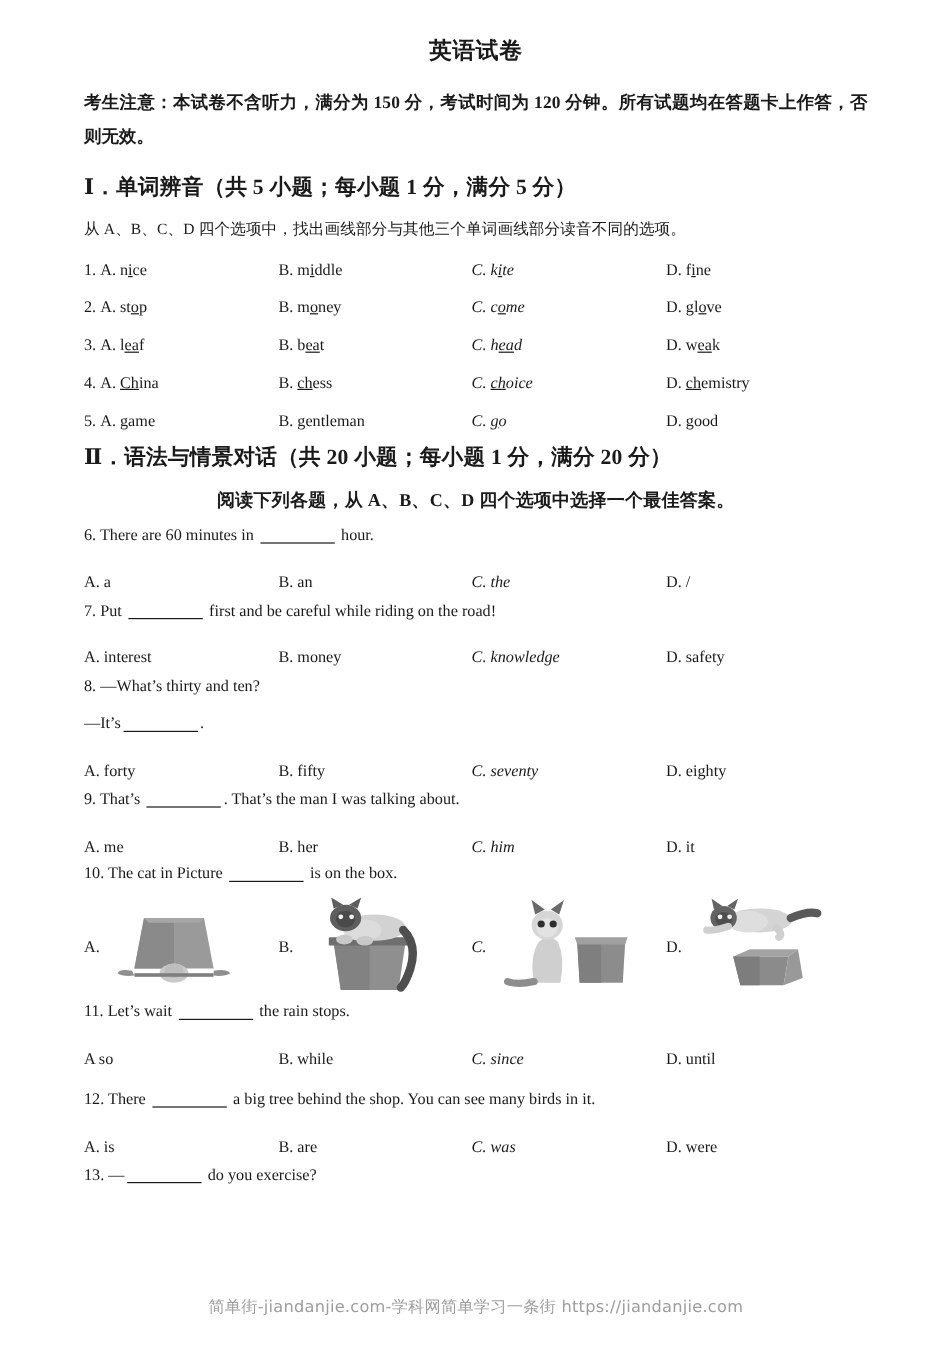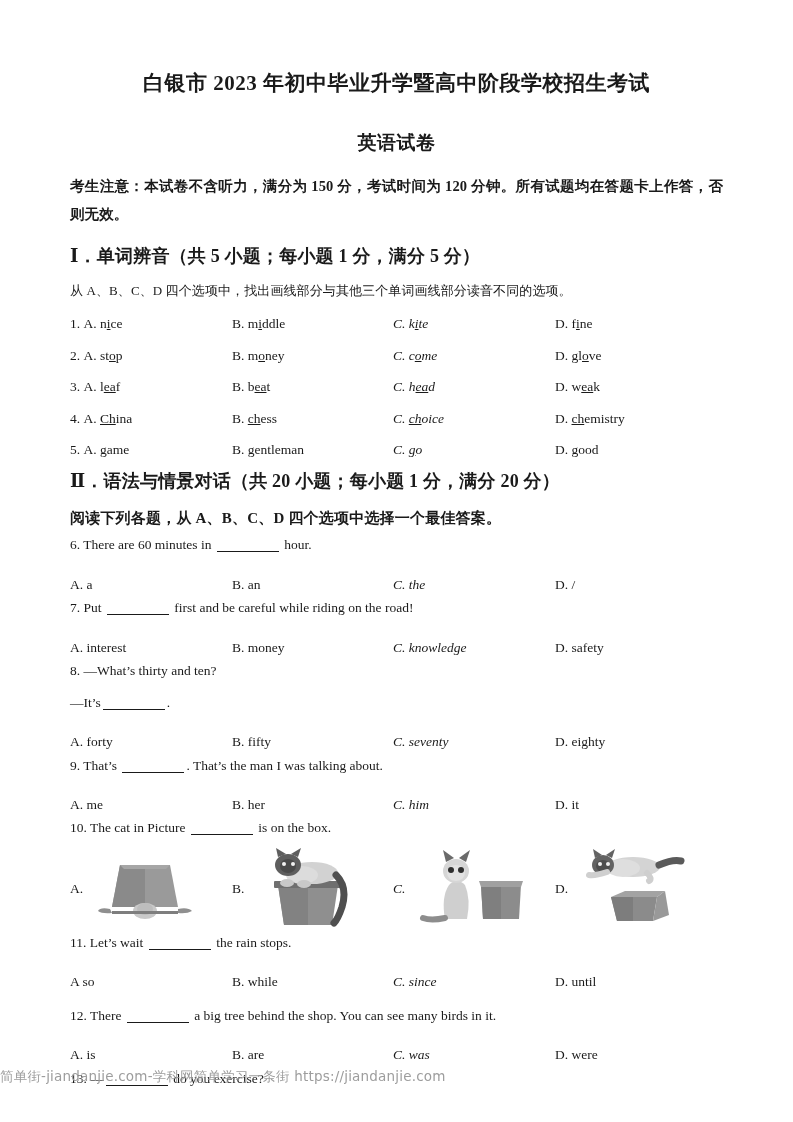--- a/index.html
+++ b/index.html
@@ -66,20 +66,21 @@
     font-size: 13px;
     line-height: 1.5;
     margin-top: 11px;
     letter-spacing: 0.1px;
   }
   .section-sub.bold {
     font-size: 15px;
     font-weight: bold;
     margin-top: 12px;
     letter-spacing: 0.2px;
+    text-align: center;
   }
 
   
   .opt-row {
     position: relative;
     font-size: 13.5px;
     height: 31.5px;
     line-height: 31.5px;
     white-space: nowrap;
   }
@@ -134,32 +135,32 @@
     width: 112px;
     height: 82px;
   }
 
   
   .footer-mark {
     position: absolute;
     left: 0;
     right: 0;
     top: 1068px;
+    text-align: center;
     font-size: 13.5px;
     color: #9d9d9d;
     font-family: "DejaVu Sans", "Liberation Sans", sans-serif;
     letter-spacing: 0.2px;
   }
 </style>
 </head>
 <body>
 
 <div class="page">
 
-  <h1 class="title-main">白银市 2023 年初中毕业升学暨高中阶段学校招生考试</h1>
   <h2 class="title-sub">英语试卷</h2>
 
   <p class="notice">考生注意：本试卷不含听力，满分为 150 分，考试时间为 120 分钟。所有试题均在答题卡上作答，否则无效。</p>
 
   <div class="section-head">Ⅰ．单词辨音（共 5 小题；每小题 1 分，满分 5 分）</div>
   <div class="section-sub">从 A、B、C、D 四个选项中，找出画线部分与其他三个单词画线部分读音不同的选项。</div>
 
   <div>
 
     <div class="opt-row">

